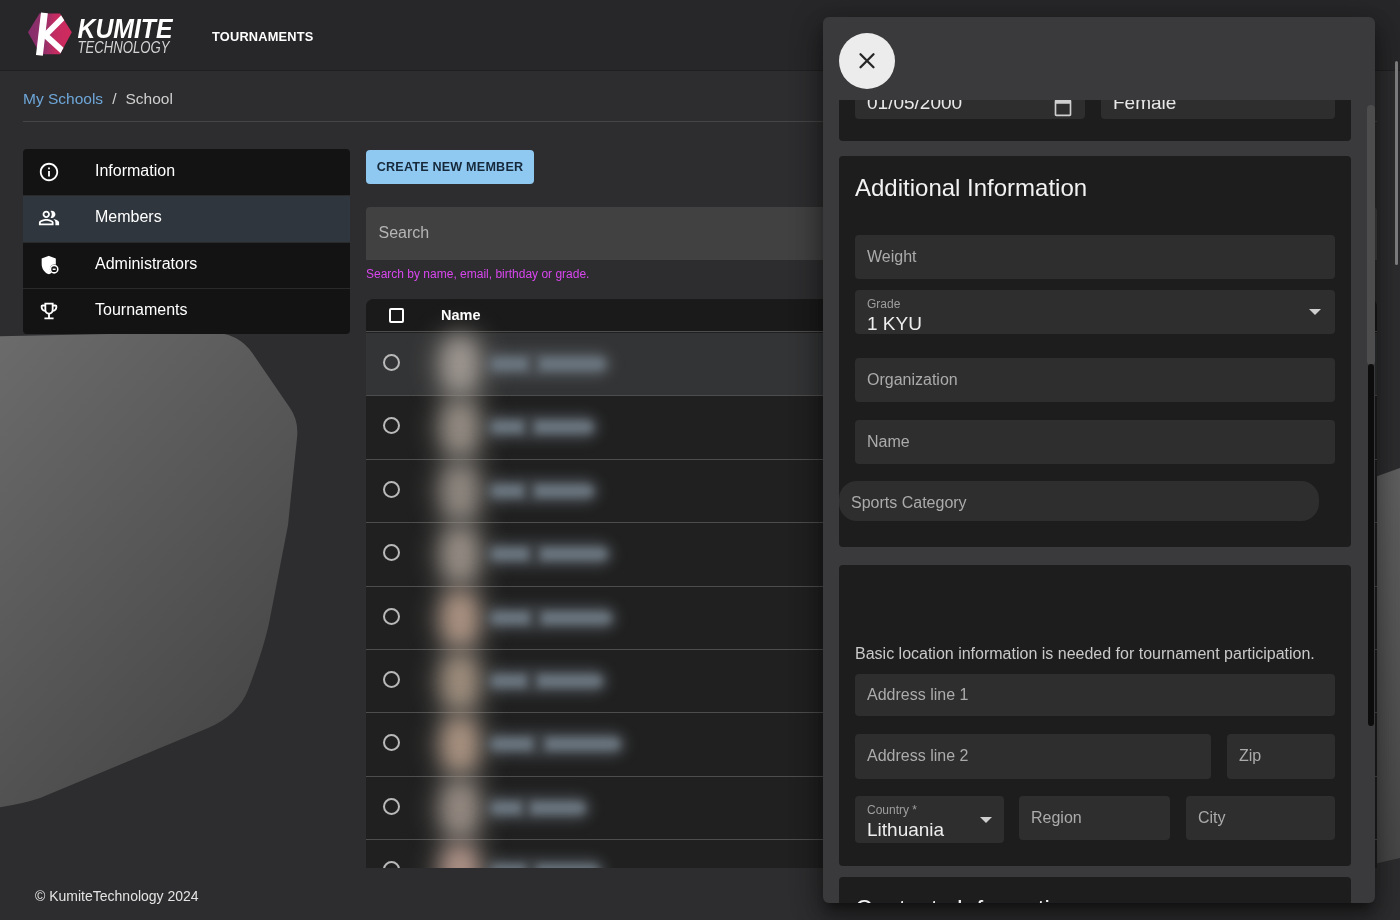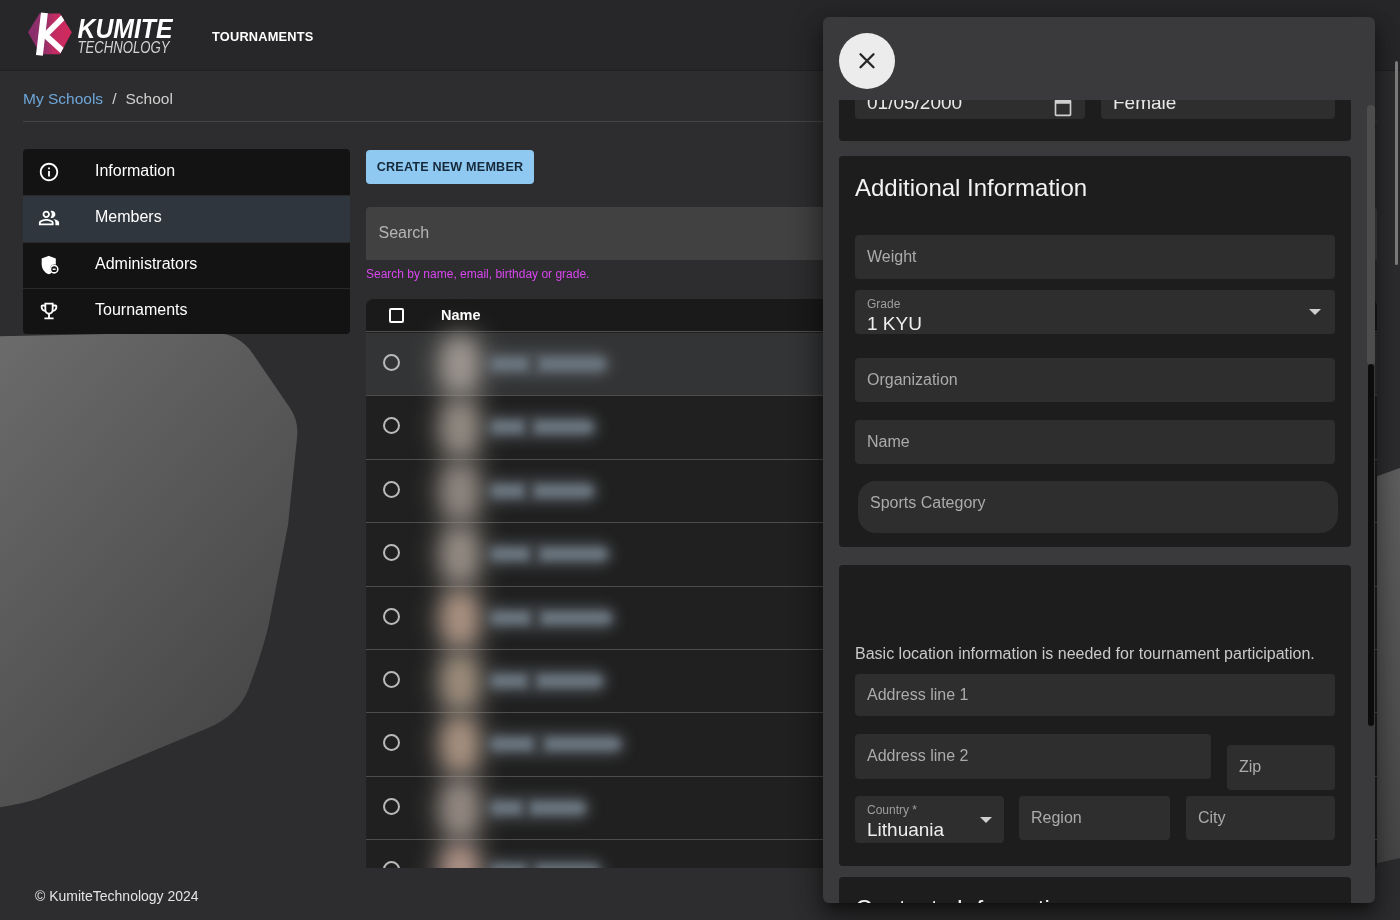--- a/index.html
+++ b/index.html
@@ -236,34 +236,34 @@
         <div class="lbl">Grade</div>
           <div class="val">1 KYU</div>
         <div class="arrow" style="right:14px; top:19px;"></div>
       </div>
       <div class="field" style="left:16px; top:202px; width:480px; height:44px;">
           <div class="ph" style="top:13px;">Organization</div>
         </div>
       <div class="field" style="left:16px; top:264px; width:480px; height:44px;">
           <div class="ph" style="top:13px;">Name</div>
         </div>
-      <div class="field" style="left:19px; top:325px; width:480px; height:52px;border-radius:18px;">
+      <div class="field" style="left:0; top:325px; width:480px; height:40px;border-radius:18px;">
           <div class="ph" style="top:13px;">Sports Category</div>
         </div>
     </div>
 
     <div class="card" style="top:465px; height:301px;">
       <div style="position:absolute;left:16px;top:80px;font-size:16px;color:#c9c9c9;">Basic location information is needed for tournament participation.</div>
       <div class="field" style="left:16px; top:109px; width:480px; height:42px;">
           <div class="ph" style="top:12px;">Address line 1</div>
         </div>
       <div class="field" style="left:16px; top:169px; width:356px; height:45px;">
           <div class="ph" style="top:13px;">Address line 2</div>
         </div>
-      <div class="field" style="left:388px; top:169px; width:108px; height:45px;margin-top:11px;">
+      <div class="field" style="left:388px; top:169px; width:108px; height:45px;">
           <div class="ph" style="top:13px;">Zip</div>
         </div>
       <div class="field" style="left:16px; top:231px; width:149px; height:47px;">
         <div class="lbl">Country *</div>
           <div class="val">Lithuania</div>
         <div class="arrow" style="right:12px; top:21px;"></div>
       </div>
       <div class="field" style="left:180px; top:231px; width:151px; height:44px;">
           <div class="ph" style="top:13px;">Region</div>
         </div>

